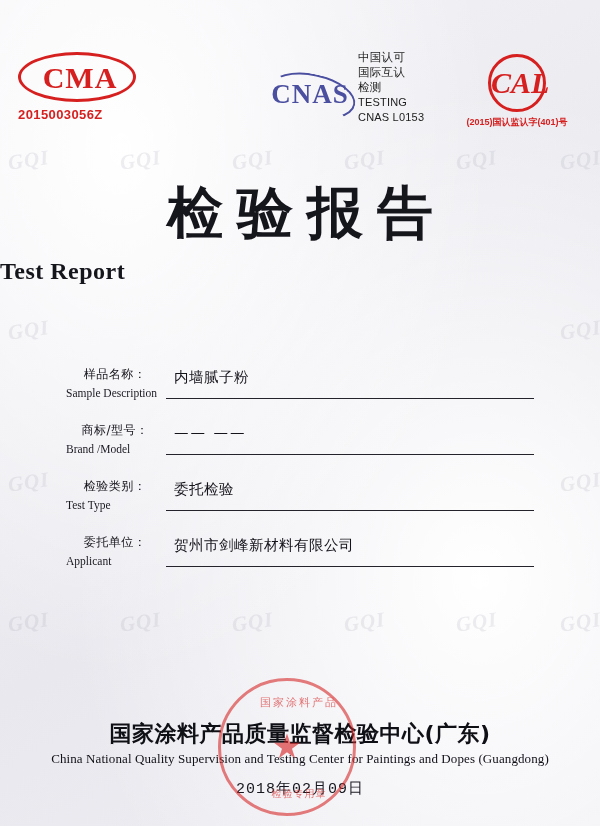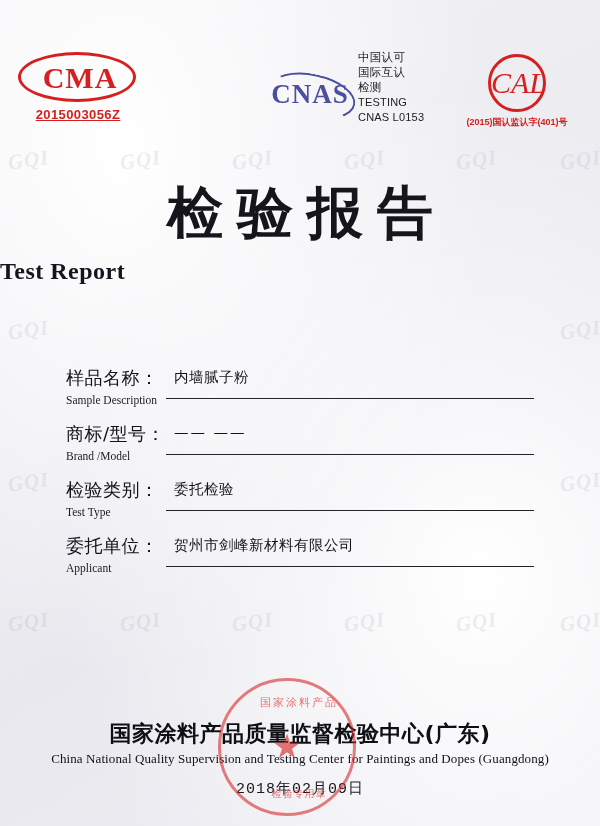--- a/index.html
+++ b/index.html
@@ -66,27 +66,25 @@
     line-height: 46px;
     text-align: center;
     color: #d62020;
     font-family: "Liberation Serif", serif;
     font-weight: bold;
     font-size: 30px;
     letter-spacing: 1px;
   }
   .cma-code {
     margin-top: 5px;
-    text-align: center;
     color: #d62020;
     font-size: 13px;
     font-family: "Liberation Sans", sans-serif;
     font-weight: bold;
     letter-spacing: 0.4px;
-    text-decoration: underline;
   }
   
   .ilac {
     position: absolute;
     left: 160px;
     top: 16px;
     width: 92px;
     text-align: center;
   }
   .ilac-ring {
@@ -183,21 +181,21 @@
   }
   .cal-circle .glyph {
     position: absolute;
     left: 0; top: 0;
     width: 52px; height: 52px;
     line-height: 52px;
     text-align: center;
     color: #d62020;
     font-family: "Liberation Serif", serif;
     font-style: italic;
-    font-weight: normal;
+    font-weight: bold;
     font-size: 30px;
   }
   .cal-code {
     margin-top: 4px;
     color: #d62020;
     font-size: 9px;
     font-family: "Liberation Sans", sans-serif;
     font-weight: bold;
     white-space: nowrap;
   }
@@ -252,24 +250,25 @@
     height: 56px;
   }
   .field .labels {
     position: absolute;
     left: 0;
     top: 0;
     width: 98px;
   }
   .field .lab-cn {
     font-family: "DejaVu Sans", sans-serif;
-    font-size: 18px;
+    font-size: 12px;
     color: #13131a;
     letter-spacing: 0.5px;
     white-space: nowrap;
+    text-align: center;
   }
   .field .lab-en {
     margin-top: 4px;
     font-family: "Liberation Serif", serif;
     font-size: 11.5px;
     color: #1a1a22;
     white-space: nowrap;
   }
   .field .value {
     position: absolute;

